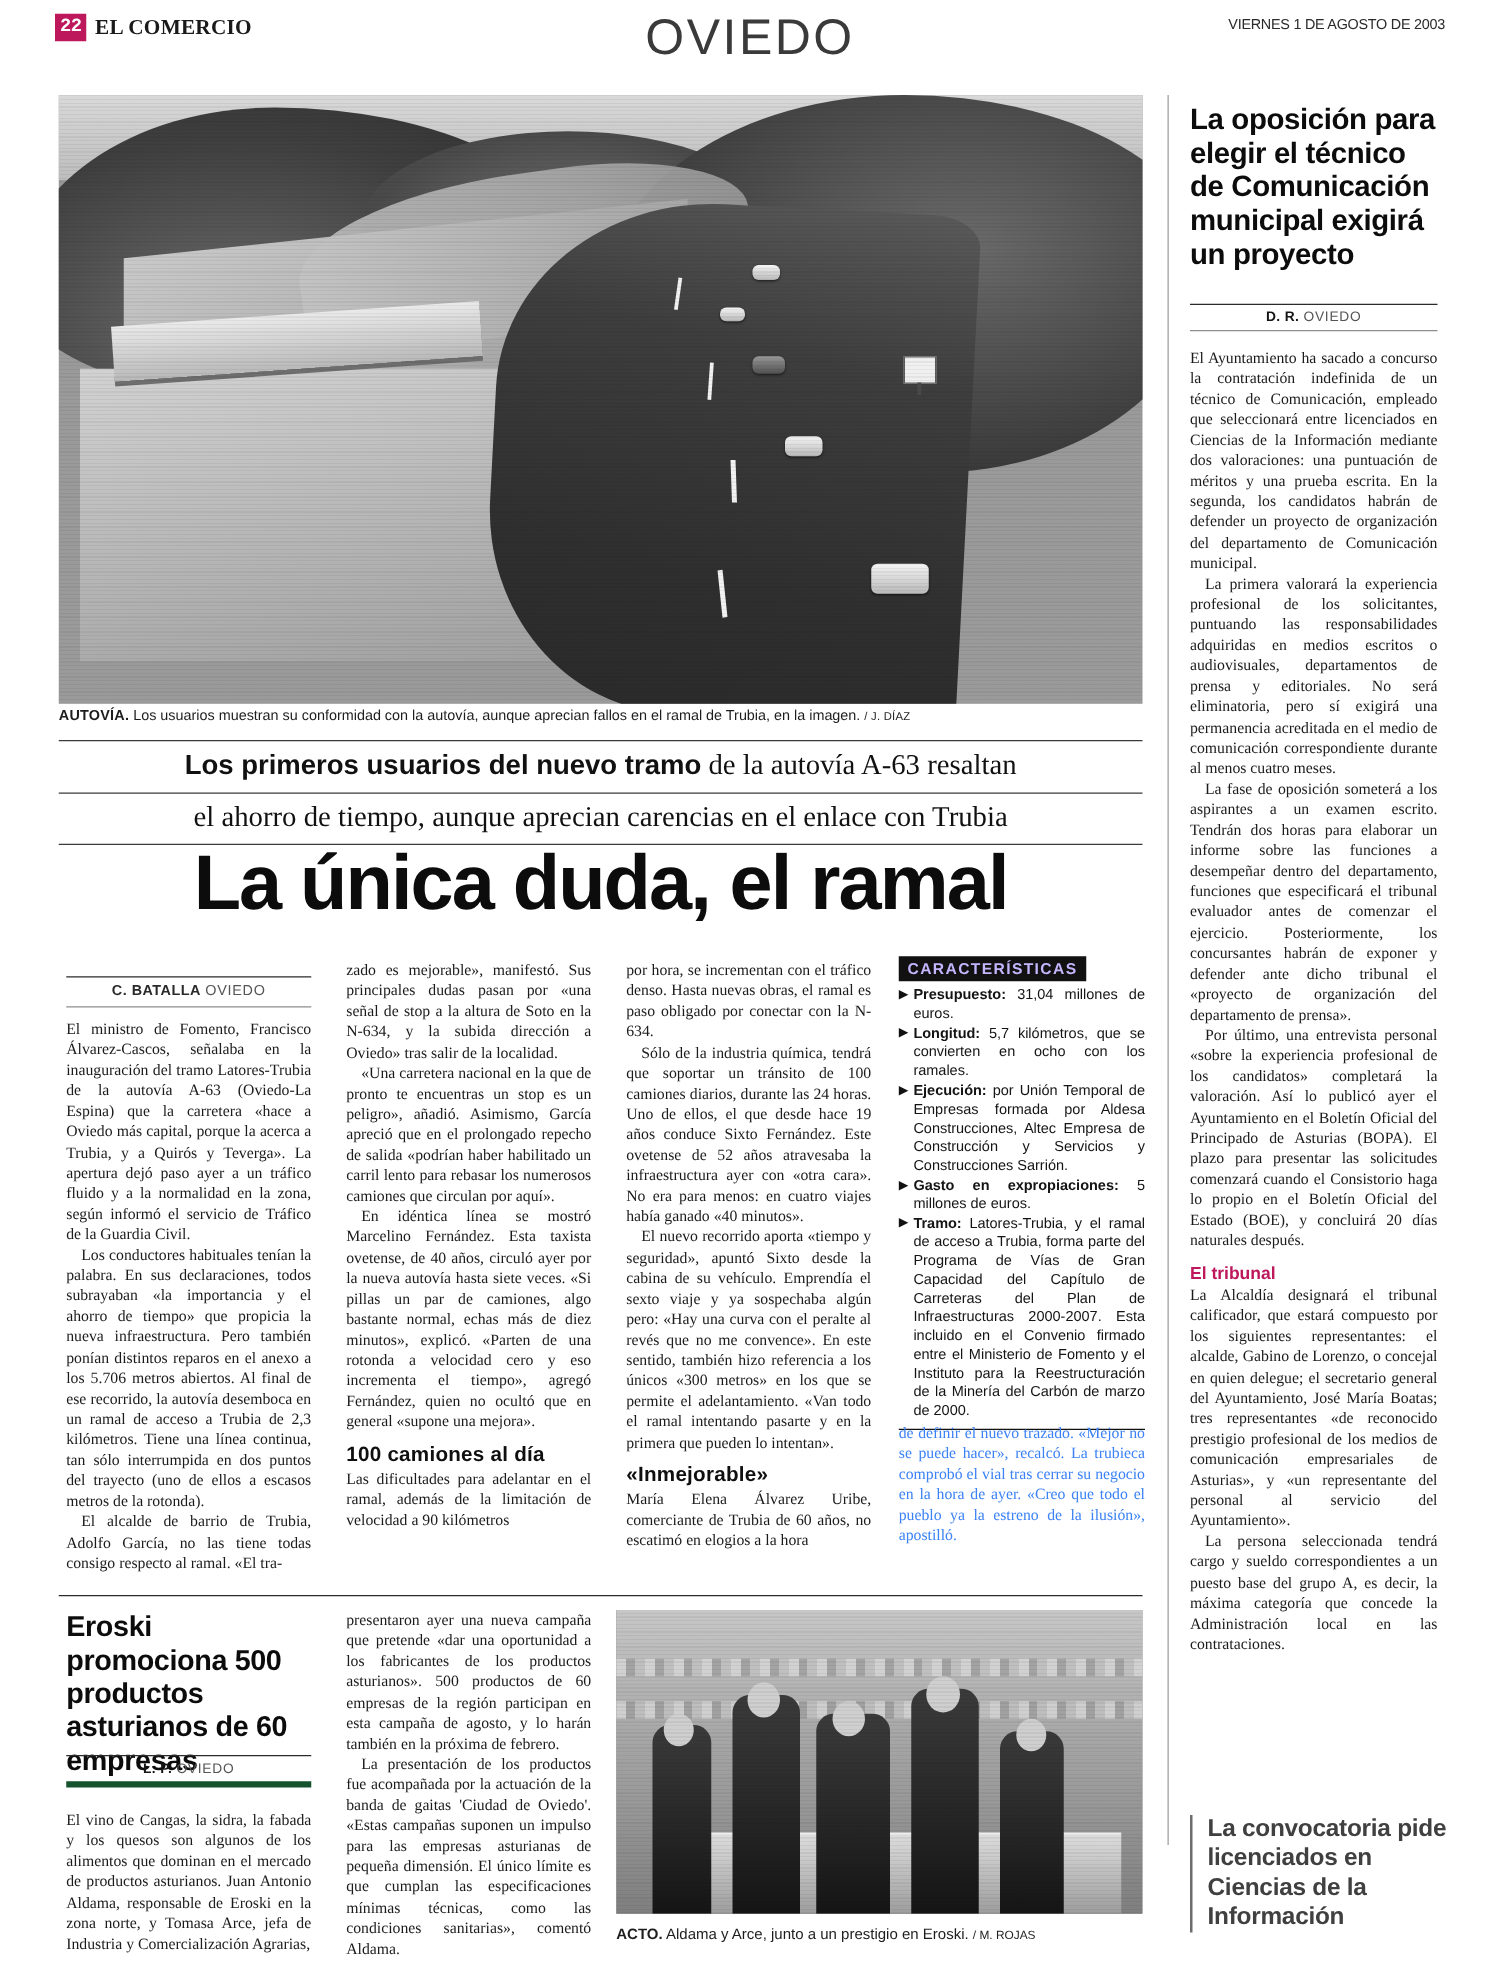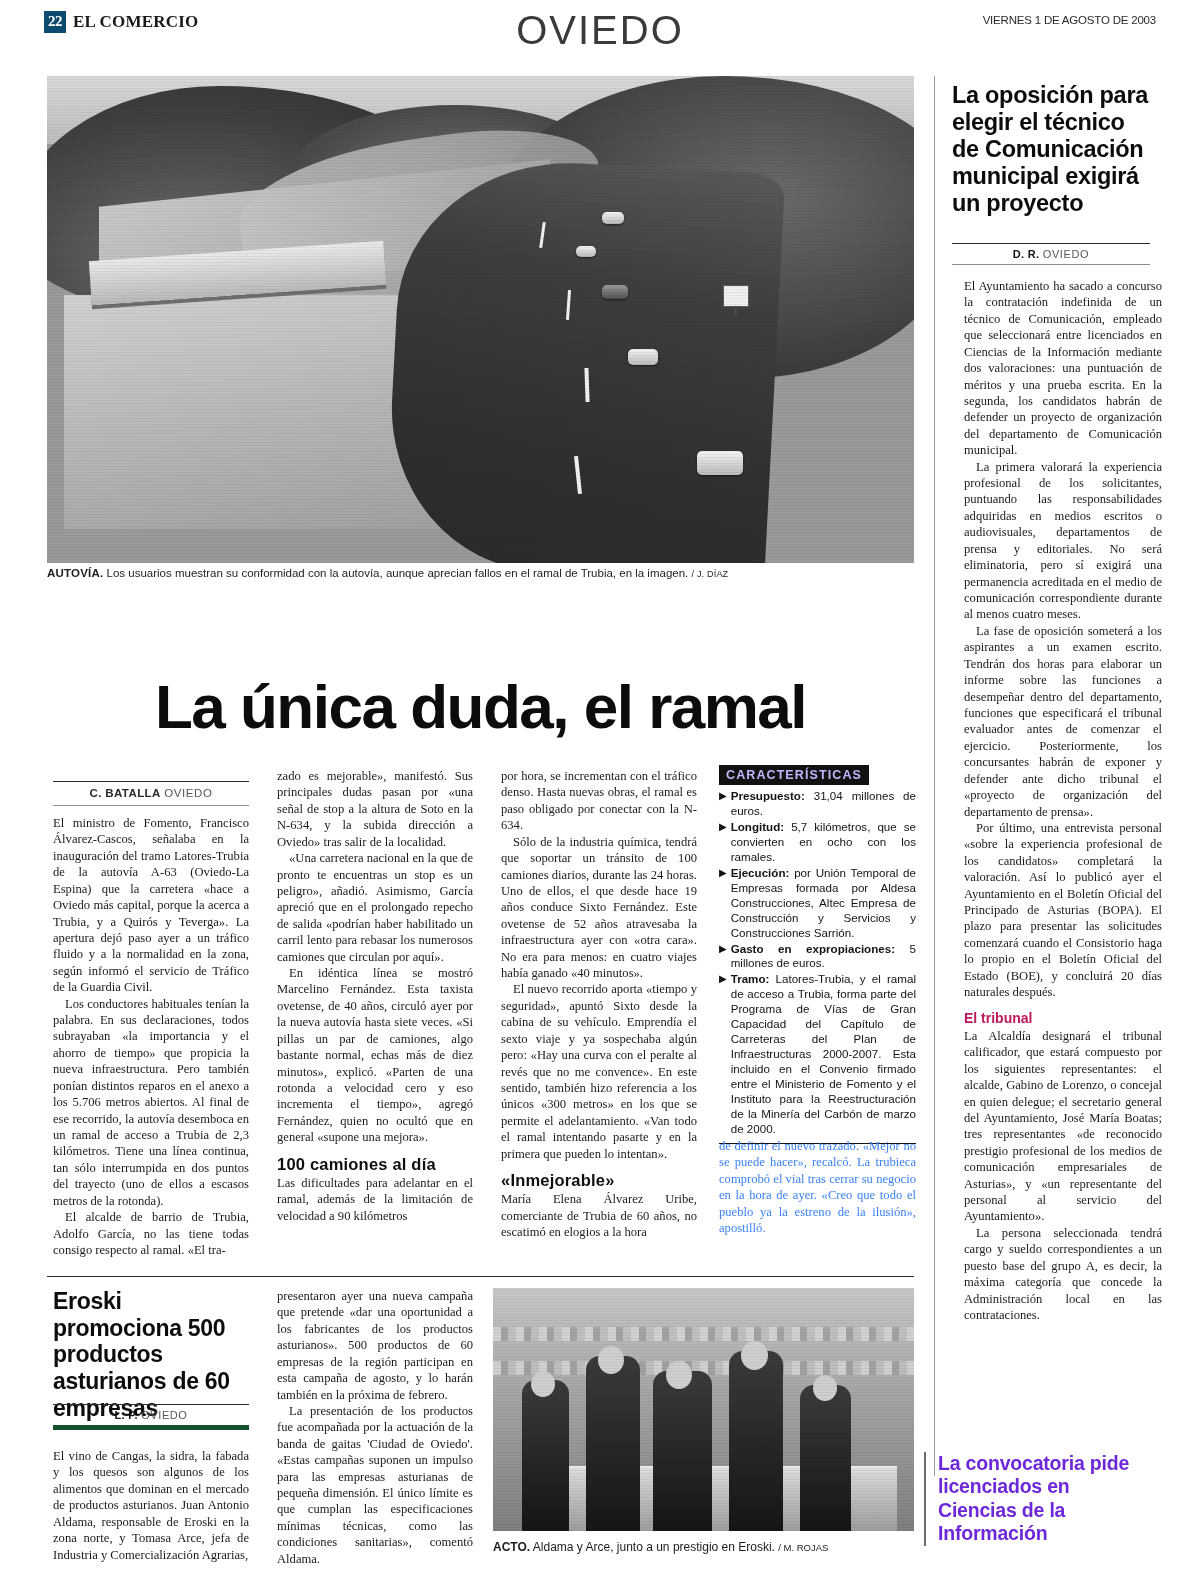--- a/index.html
+++ b/index.html
@@ -23,22 +23,22 @@
   .masthead {
     position: absolute;
     left: 44px; top: 8px;
     width: 1112px; height: 40px;
   }
   .mh-left {
     position: absolute; left: 0; top: 3px;
     display: flex; align-items: center; gap: 7px;
   }
   .page-num {
-    background: #0c4a6e; color: #ffffff;
-    font-family: Liberation Serif, serif;
+    background: #be185d; color: #ffffff;
+    font-family: Liberation Mono, monospace;
     font-weight: bold; font-size: 15px;
     line-height: 1;
     padding: 3px 4px 4px 4px;
     letter-spacing: -0.5px;
   }
   .paper-name {
     font-family: "Liberation Serif", serif;
     font-weight: bold;
     font-size: 17px;
     letter-spacing: 0.2px;
@@ -315,43 +315,42 @@
   .rail-byline span.city{color:#555;letter-spacing:.6px;}
   .rail-body {
     position: absolute;
     left: 952px; top: 278px;
     width: 198px;
     font-family: "Liberation Serif", serif;
     font-size: 12.6px;
     line-height: 1.305;
     text-align: justify;
     color: #1b1b1b;
-    margin-left: 12px;
   }
   .rail-body p { margin:0; text-indent: 12px; }
   .rail-body p.first { text-indent: 0; }
   .rail-sub {
     font-family: "Liberation Sans", sans-serif;
     font-weight: bold;
     font-size: 14px;
     margin: 8px 0 1px 0;
     color: #be185d;
   }
   .rail-pull {
     position: absolute;
-    left: 924px; top: 1452px;
+    left: 952px; top: 1452px;
     width: 198px;
     border-left: 2.4px solid #6d6d6d;
     padding-left: 12px;
     font-family: "Liberation Sans", sans-serif;
     font-weight: bold;
     font-size: 19.5px;
     line-height: 1.2;
     letter-spacing: -.2px;
-    color: #6d28d9;
+    color: #404040;
   }
 
   
   .eroski-rule {
     position: absolute;
     left: 47px; top: 1276px;
     width: 867px;
     border-top: 1.6px solid #2b2b2b;
   }
   .eroski-title {
@@ -465,20 +464,29 @@
     <div class="sign"></div>
     <div class="grain"></div>
   </div>
 
   <div class="caption" style="left:47px; top:566px; width:867px;">
     <span class="lead">AUTOVÍA.</span>
     <span>Los usuarios muestran su conformidad con la autovía, aunque aprecian fallos en el ramal de Trubia, en la imagen.</span>
     <span class="credit">/ J. DÍAZ</span>
   </div>
 
+  <div class="antetitulo">
+    <div class="ante-rule"></div>
+    <div class="ante-line">
+      <b>Los primeros usuarios del nuevo tramo</b><span> de la autovía A-63 resaltan</span>
+    </div>
+    <div class="ante-rule"></div>
+    <div class="ante-line">el ahorro de tiempo, aunque aprecian carencias en el enlace con Trubia</div>
+    <div class="ante-rule"></div>
+  </div>
 
   <div class="headline">La única duda, el ramal</div>
 
   <div class="col" style="left:53px; top:765px; width:196px;margin-top:16px;">
     <div class="byline-wrap">
       <b>C. BATALLA</b>
       <span class="city">OVIEDO</span>
     </div>
     <p class="first">El ministro de Fomento, Francisco Álvarez-Cascos, señalaba en la inauguración del tramo Latores-Trubia de la autovía A-63 (Oviedo-La Espina) que la carretera «hace a Oviedo más capital, porque la acerca a Trubia, y a Quirós y Teverga». La apertura dejó paso ayer a un tráfico fluido y a la normalidad en la zona, según informó el servicio de Tráfico de la Guardia Civil.</p>
     <p>Los conductores habituales tenían la palabra. En sus declaraciones, todos subrayaban «la importancia y el ahorro de tiempo» que propicia la nueva infraestructura. Pero también ponían distintos reparos en el anexo a los 5.706 metros abiertos. Al final de ese recorrido, la autovía desemboca en un ramal de acceso a Trubia de 2,3 kilómetros. Tiene una línea continua, tan sólo interrumpida en dos puntos del trayecto (uno de ellos a escasos metros de la rotonda).</p>

